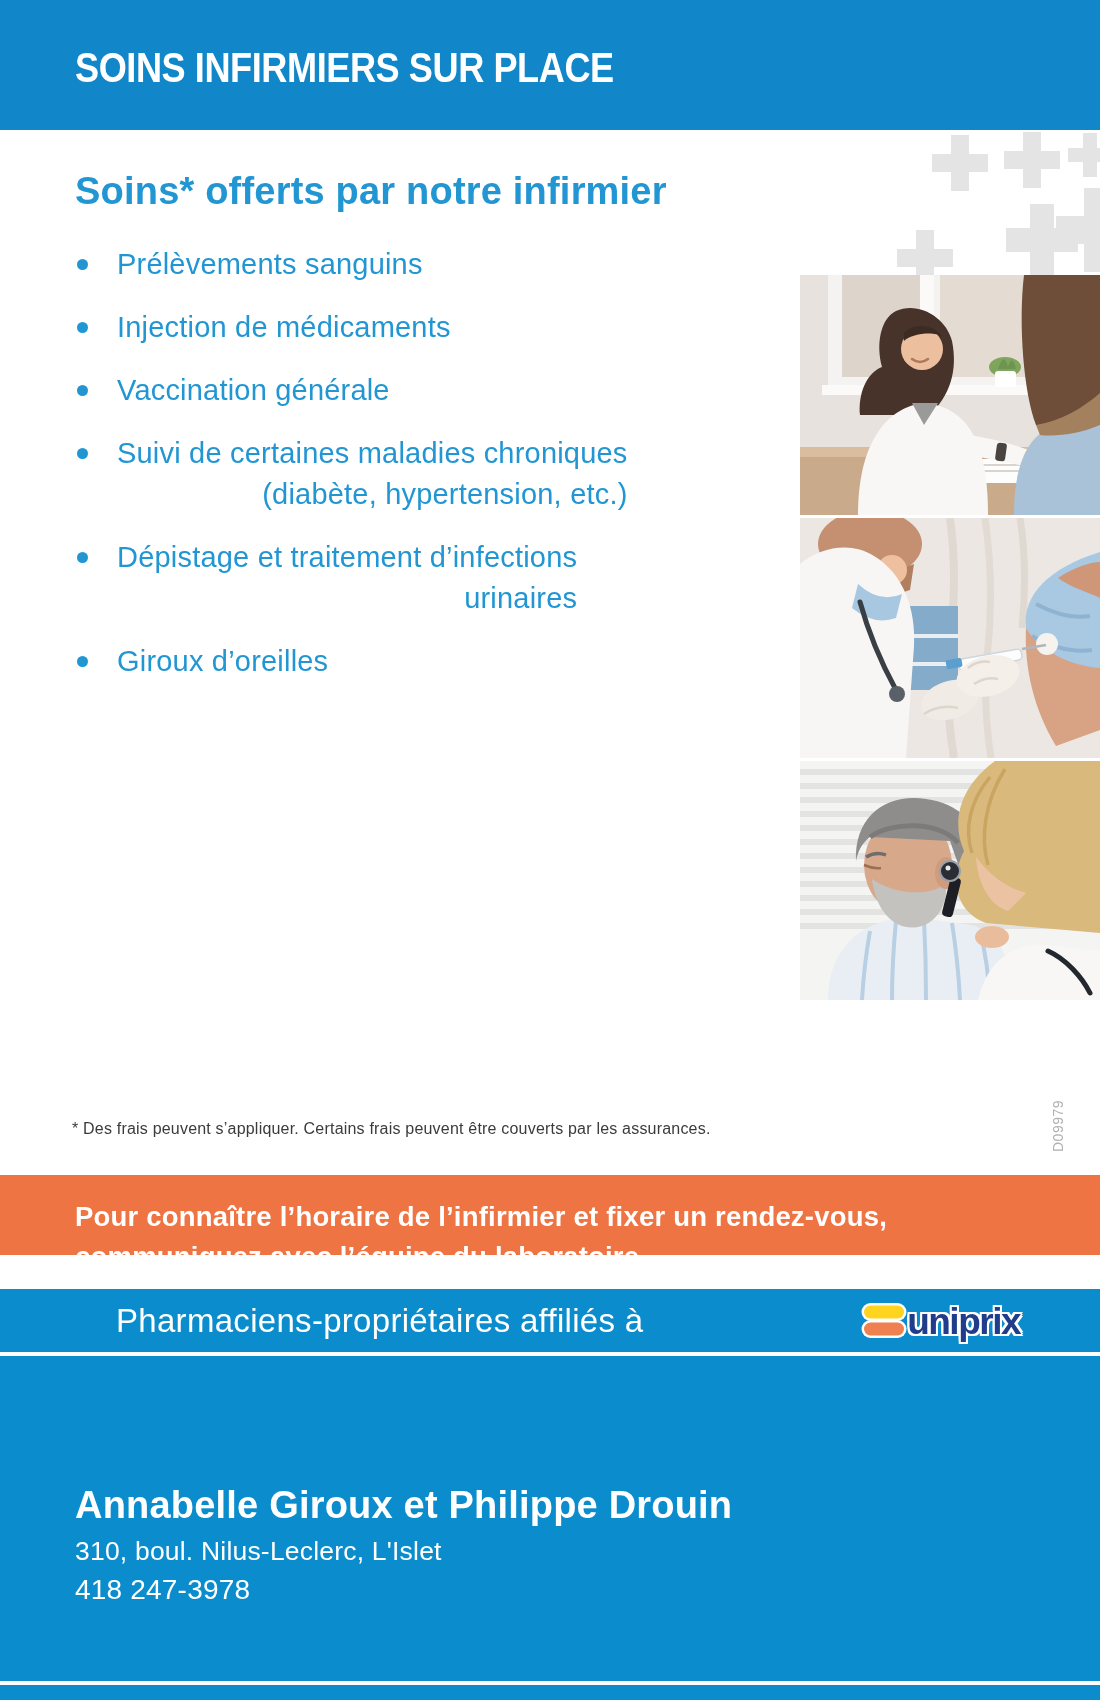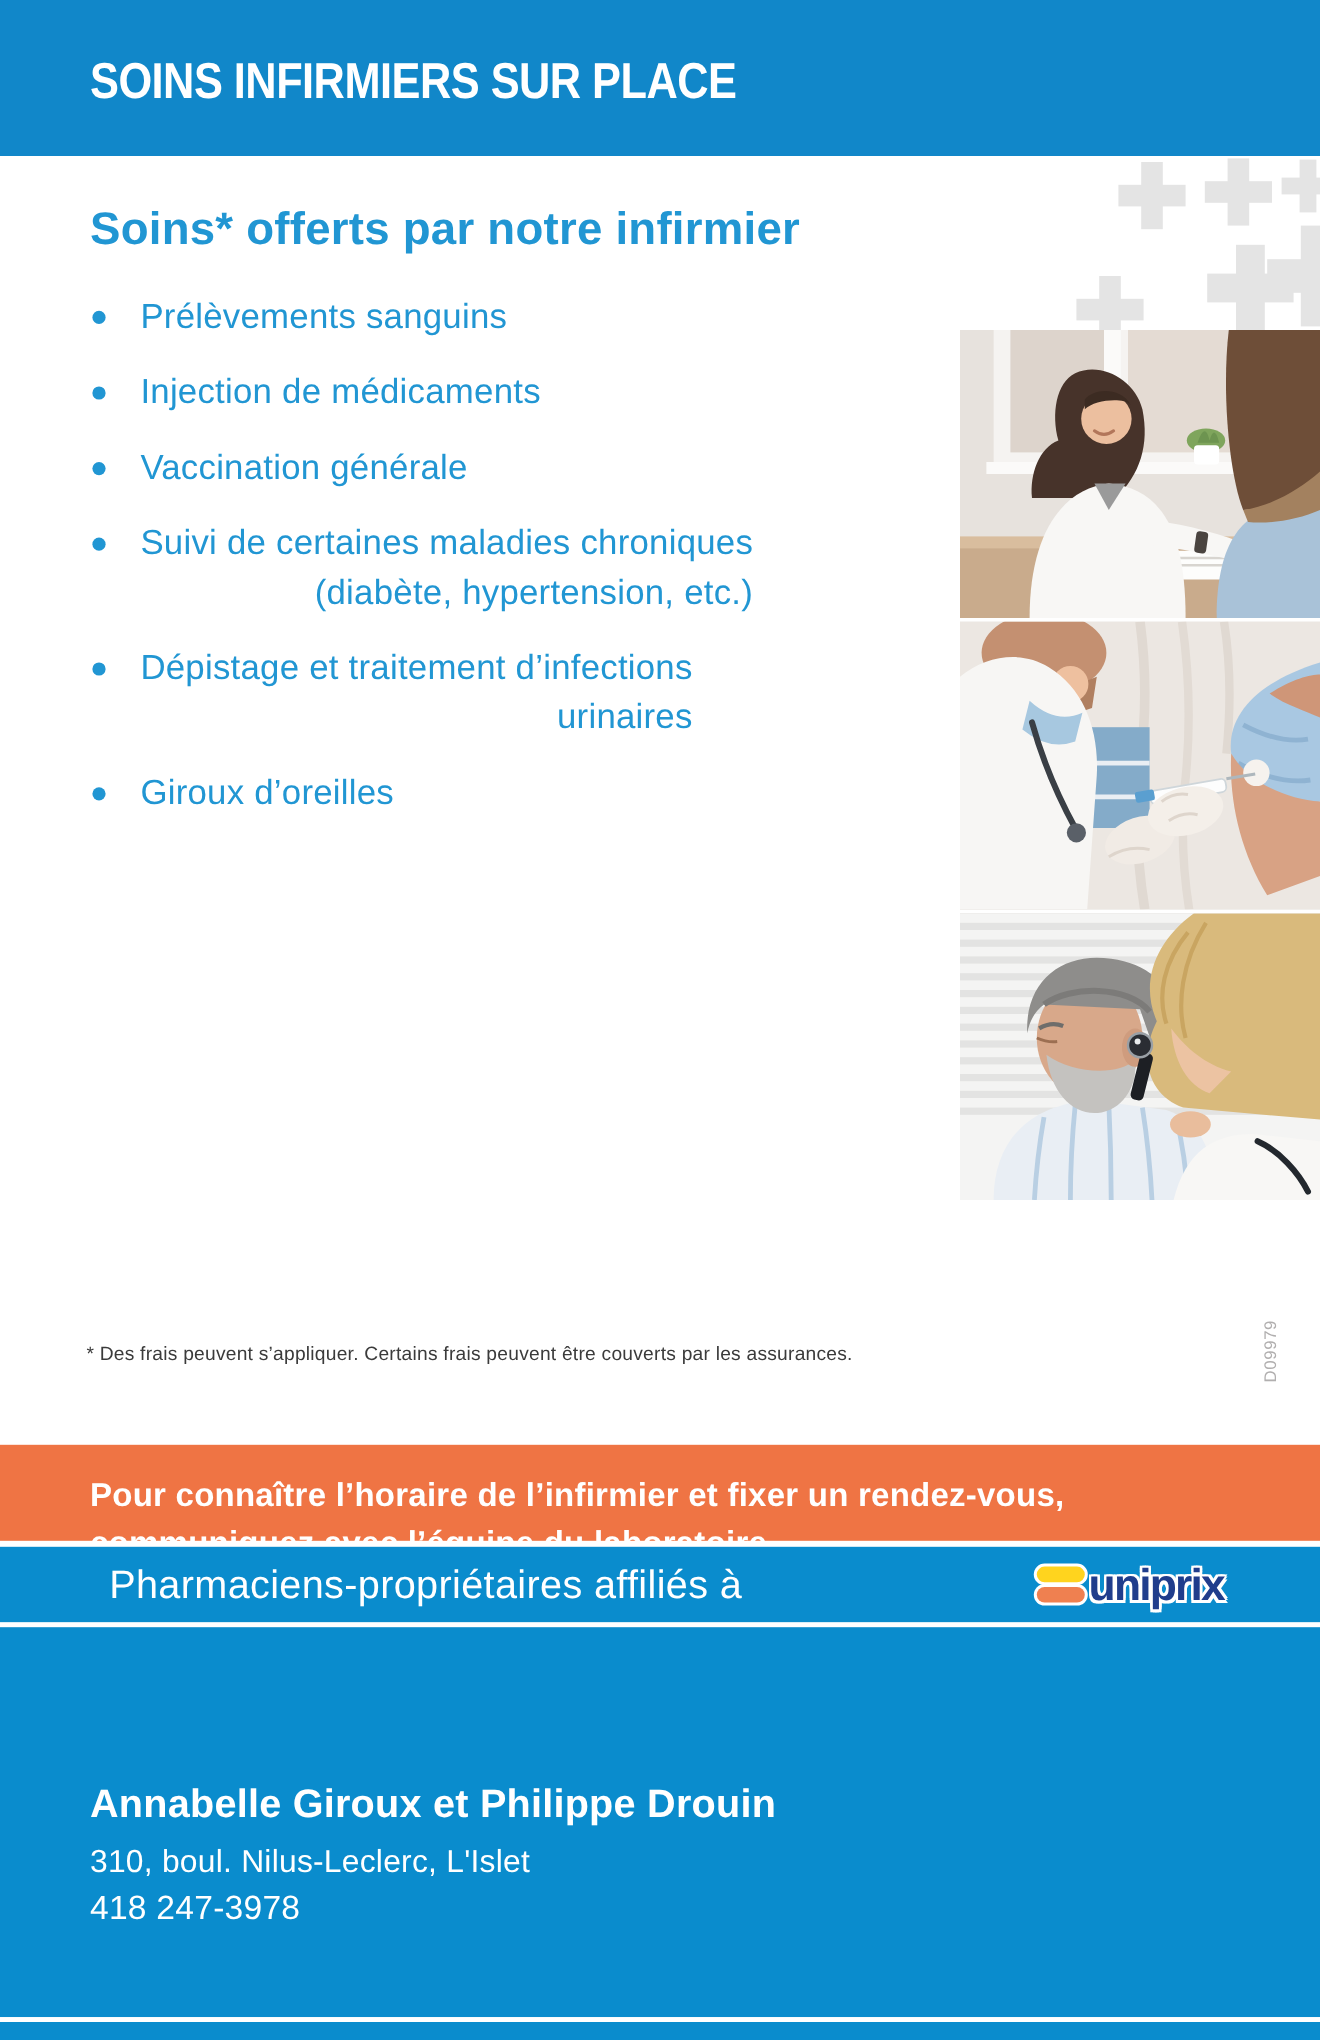--- a/index.html
+++ b/index.html
@@ -48,44 +48,44 @@
   .photo-1{top:275px;}
   .photo-2{top:518px;}
   .photo-3{top:761px;height:239px;}
   
   .footnote{position:absolute;left:72px;top:1120px;color:var(--c-footnote);font-size:16px;letter-spacing:.2px;}
   .doc-code{
     position:absolute;left:1050px;top:1078px;height:74px;color:var(--c-code);
     font-size:14px;letter-spacing:.5px;writing-mode:vertical-rl;transform:rotate(180deg);
   }
   
-  .cta-band{position:absolute;left:0;top:1204px;width:1100px;height:80px;background:var(--c-orange);}
+  .cta-band{position:absolute;left:0;top:1175px;width:1100px;height:80px;background:var(--c-orange);}
   .cta-text{position:absolute;left:75px;top:22px;color:#fff;font-weight:bold;font-size:27.5px;line-height:40px;letter-spacing:.2px;}
   
   .affiliation-band{
     position:absolute;left:0;top:1289px;width:1100px;height:63px;background:var(--c-band-blue);
     display:flex;align-items:center;
   }
-  .affiliation-label{color:#fff;font-size:33px;font-weight:400;margin-left:91px;letter-spacing:.3px;}
+  .affiliation-label{color:#fff;font-size:33px;font-weight:400;margin-left:116px;letter-spacing:.3px;}
   .uniprix{position:absolute;right:80px;top:50%;transform:translateY(-50%);display:flex;align-items:center;}
   .uniprix-bars{display:flex;flex-direction:column;margin-right:3px;}
   .uniprix-bars .bar{width:40px;height:13px;border-radius:7px;box-shadow:0 0 0 2.5px #fff;}
   .bar-yellow{background:var(--c-yellow);margin-bottom:4px;}
   .bar-orange{background:var(--c-logo-orange);}
   .uniprix-text{
     font-size:37px;font-weight:700;color:var(--c-navy);letter-spacing:-1.5px;line-height:1;
     text-shadow:-2px 0 0 #fff,2px 0 0 #fff,0 -2px 0 #fff,0 2px 0 #fff,
                 -2px -2px 0 #fff,2px -2px 0 #fff,-2px 2px 0 #fff,2px 2px 0 #fff;
   }
   .white-line{position:absolute;left:0;width:1100px;background:#fff;}
   .line-1{top:1352px;height:4px;}
   .line-2{top:1681px;height:4px;}
   
   .contact-section{position:absolute;left:0;top:1356px;width:1100px;height:325px;background:var(--c-band-blue);}
-  .owners{position:absolute;left:75px;top:128px;color:#fff;font-size:33px;font-weight:bold;letter-spacing:.2px;}
+  .owners{position:absolute;left:75px;top:128px;color:#fff;font-size:38px;font-weight:bold;letter-spacing:.2px;}
   .address{position:absolute;left:75px;top:180px;color:#fff;font-size:26.5px;letter-spacing:.2px;}
   .phone{position:absolute;left:75px;top:218px;color:#fff;font-size:28px;letter-spacing:.2px;}
   .bottom-bar{position:absolute;left:0;top:1685px;width:1100px;height:15px;background:var(--c-band-blue);}
 </style>
 </head>
 <body>
 
 <div class="page">
 
   <div class="header-bar">

